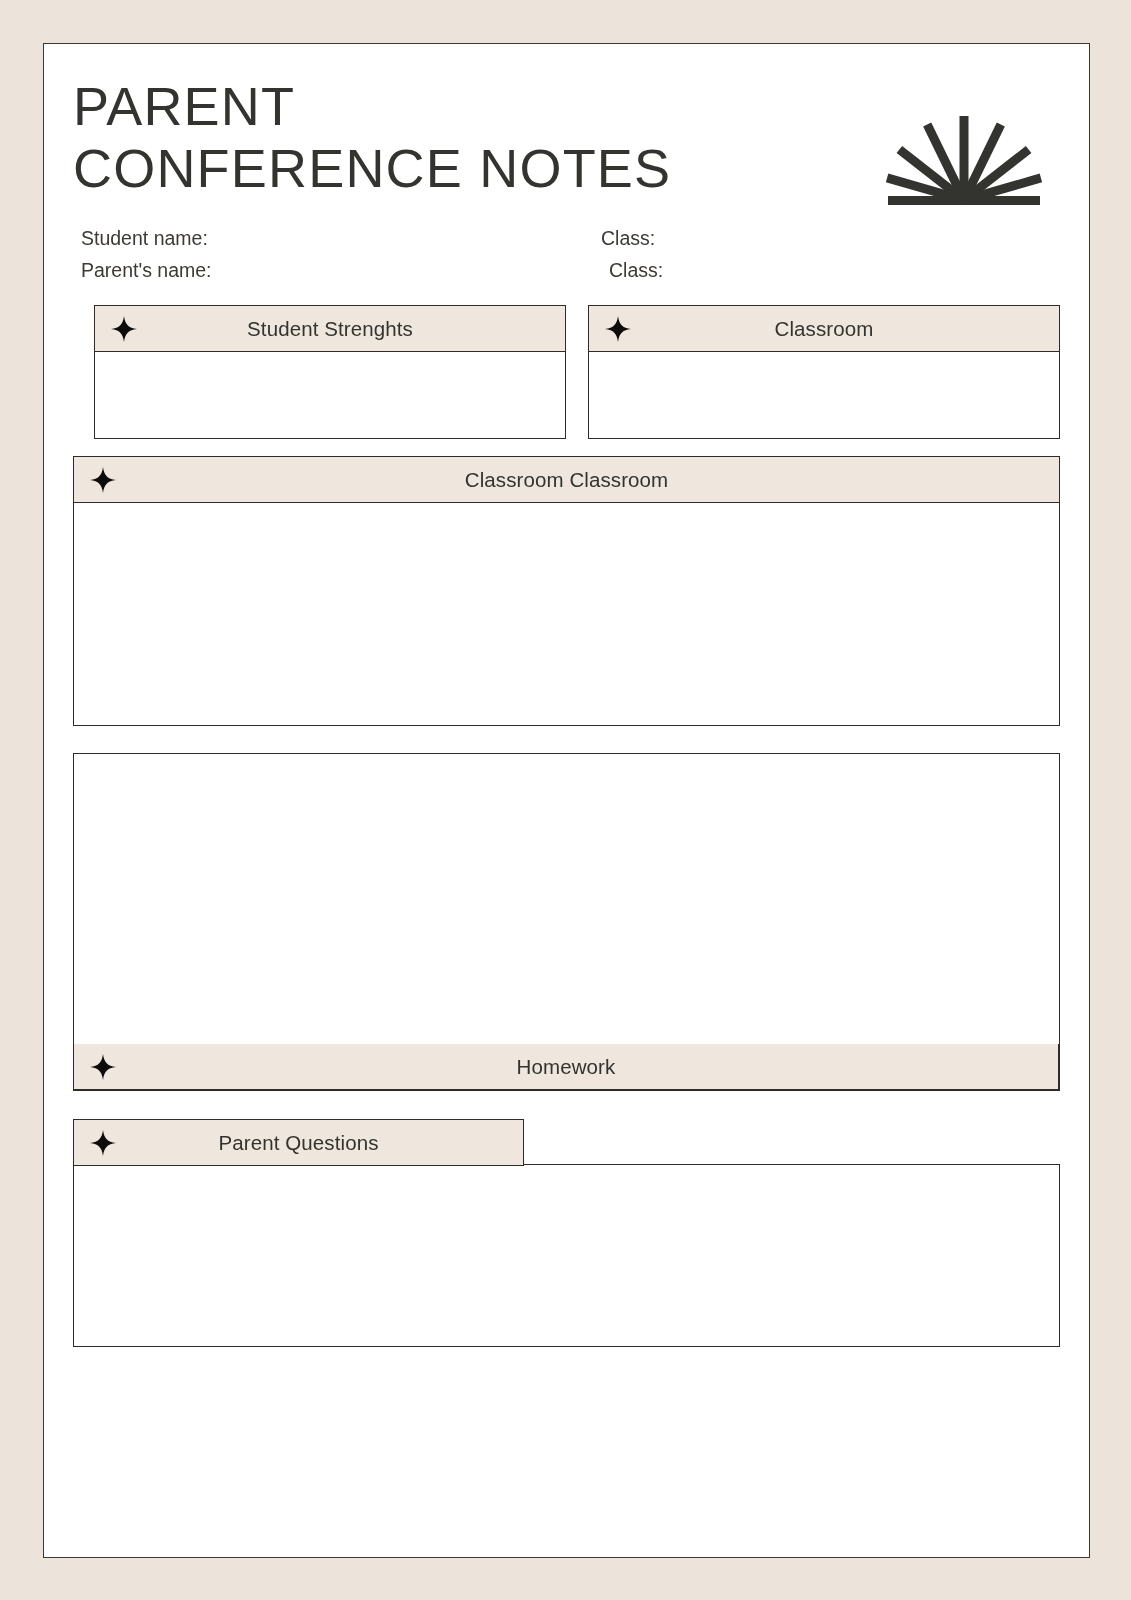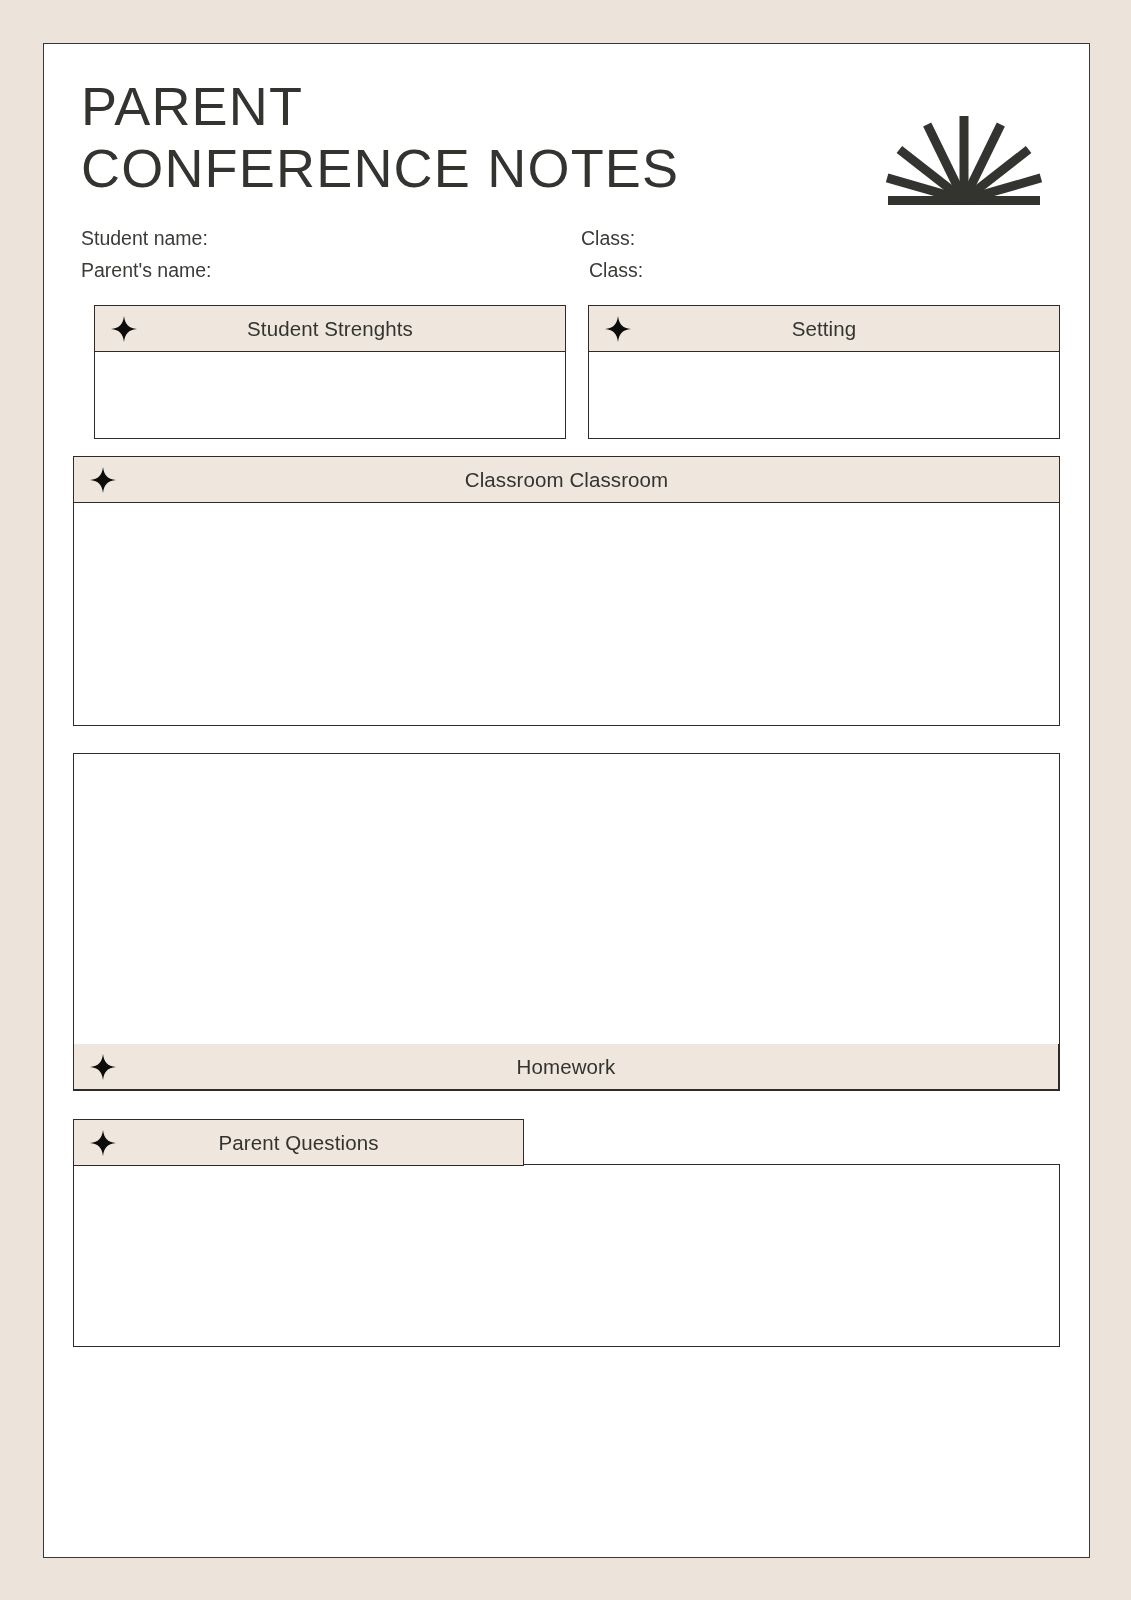--- a/index.html
+++ b/index.html
@@ -40,21 +40,21 @@
   }
 
   
   .masthead {
     position: relative;
     height: 152px;
   }
 
   .doc-title {
     position: absolute;
-    left: 8px;
+    left: 0;
     top: 2px;
     font-size: 54px;
     line-height: 62px;
     font-weight: 400;
     letter-spacing: 1.2px;
     color: #333330;
     white-space: pre-line;
     font-stretch: condensed;
   }
 
@@ -72,21 +72,21 @@
     height: 62px;
     margin-top: 2px;
   }
 
   .field-col {
     position: absolute;
     display: block;
   }
 
   .field-col.left  { left: 0px;   width: 474px; }
-  .field-col.right { left: 508px; width: 485px; }
+  .field-col.right { left: 528px; width: 485px; }
 
   .field-col.r1 { top: 0px; }
   .field-col.r2 { top: 32px; }
 
   .field-line-wrap {
     display: flex;
     align-items: baseline;
     width: 100%;
     flex-direction: column;
   }
@@ -296,21 +296,21 @@
             <span class="panel-title">Student Strenghts</span>
           </div>
           <div class="panel-body"></div>
         </div>
 
         <div class="panel">
           <div class="panel-head">
             <svg class="sparkle" viewBox="0 0 24 24">
               <path d="M12 0 C13.1 8.0 16.0 10.9 24 12 C16.0 13.1 13.1 16.0 12 24 C10.9 16.0 8.0 13.1 0 12 C8.0 10.9 10.9 8.0 12 0 Z" fill="#0d0c0b"></path>
             </svg>
-            <span class="panel-title">Setting</span>
+            <span class="panel-title">Classroom</span>
           </div>
           <div class="panel-body"></div>
         </div>
 
       </div>
 
       <div class="panel behavior-panel">
         <div class="panel-head">
           <svg class="sparkle" viewBox="0 0 24 24">
             <path d="M12 0 C13.1 8.0 16.0 10.9 24 12 C16.0 13.1 13.1 16.0 12 24 C10.9 16.0 8.0 13.1 0 12 C8.0 10.9 10.9 8.0 12 0 Z" fill="#0d0c0b"></path>

